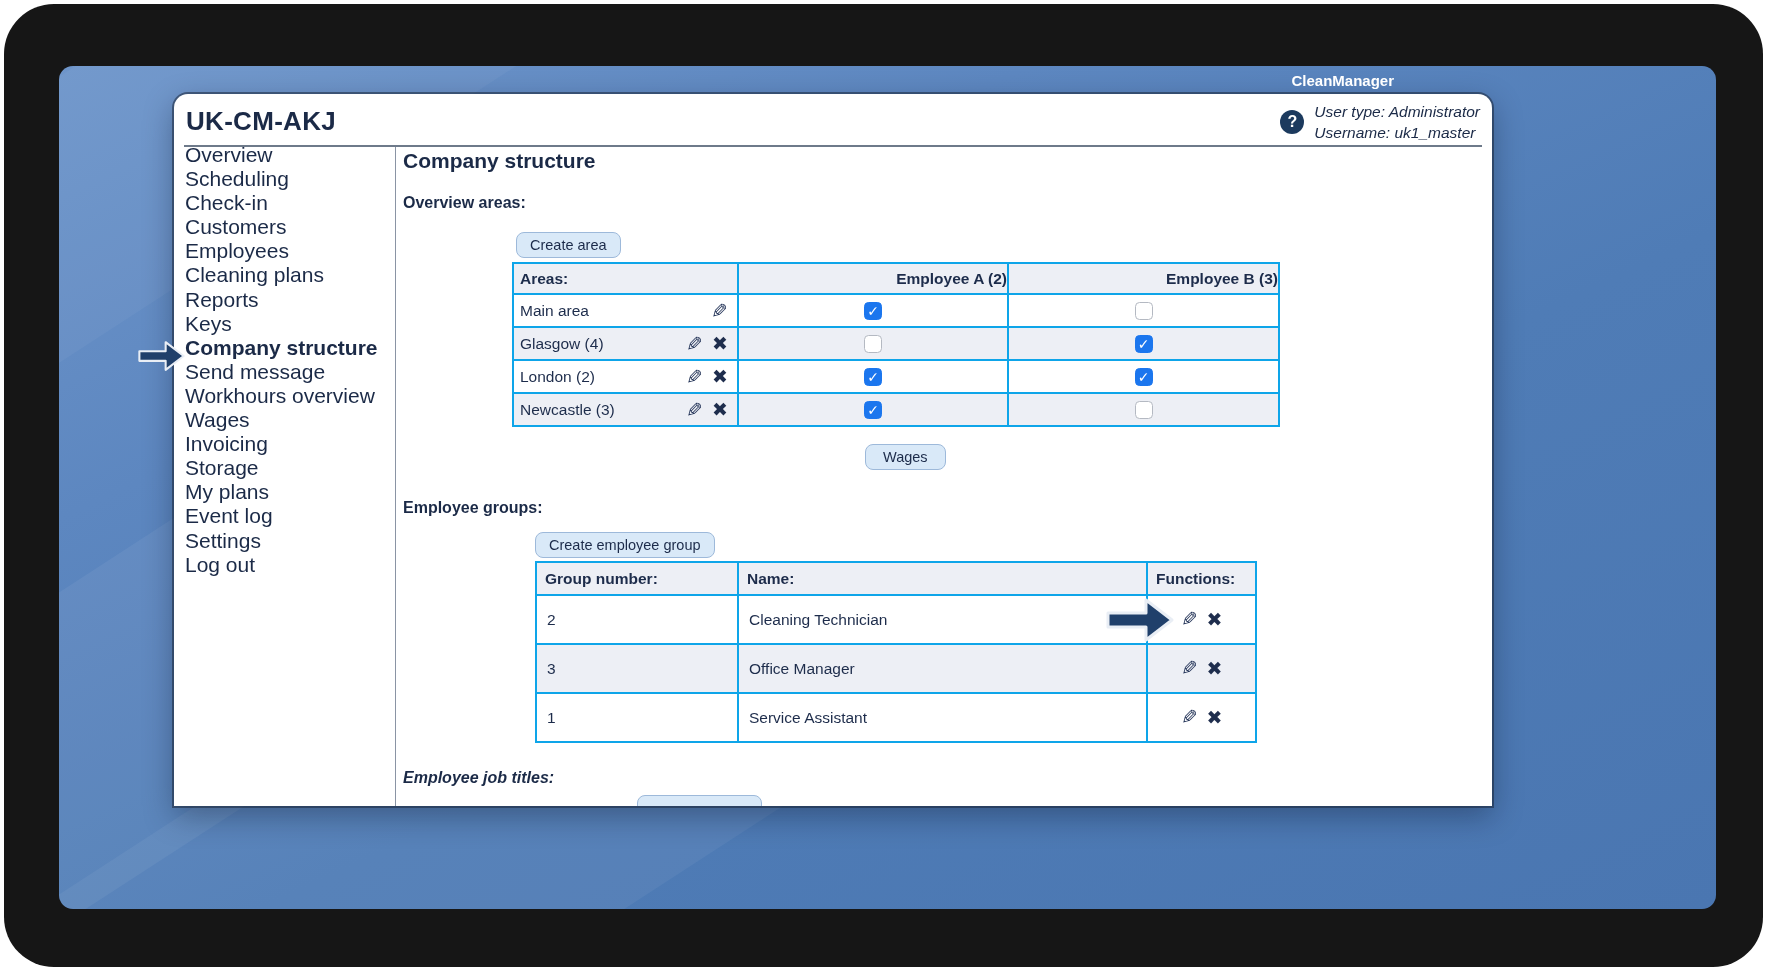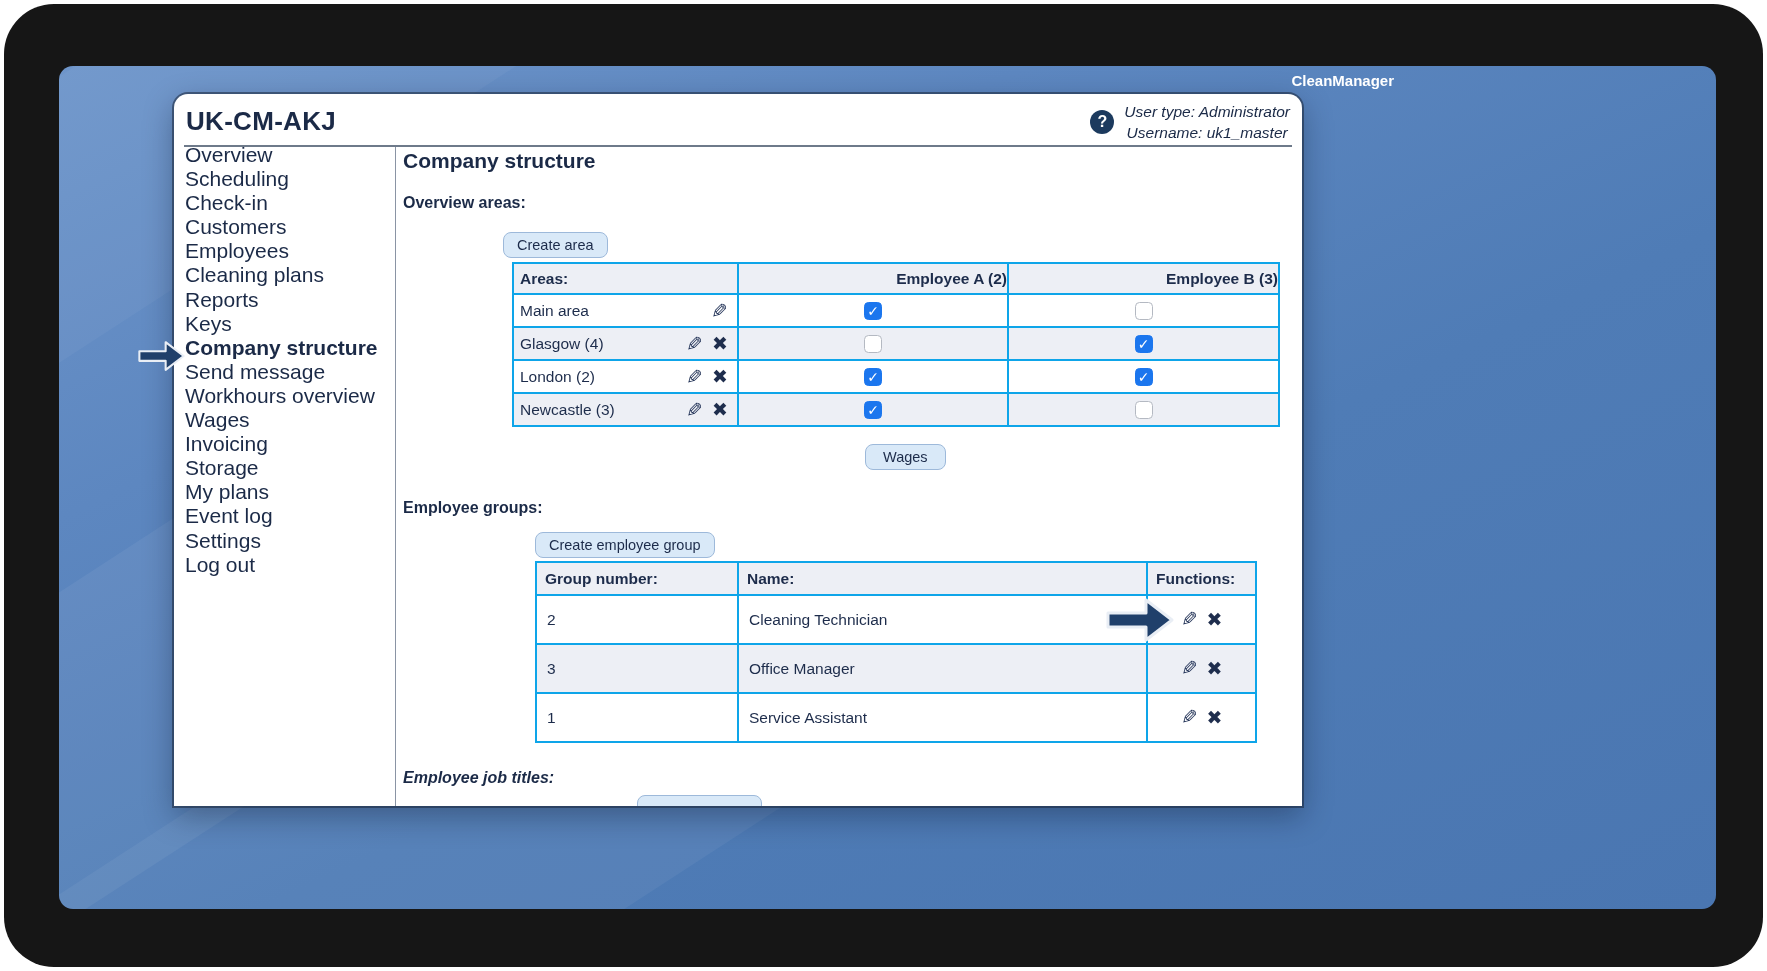--- a/index.html
+++ b/index.html
@@ -14,47 +14,47 @@
   .screen::before { content:""; position:absolute; width:1300px; height:280px;
             background:rgba(255,255,255,0.055); transform:rotate(-33deg); left:-460px; top:430px; }
   .screen::after { content:""; position:absolute; width:1500px; height:320px;
             background:rgba(255,255,255,0.05); transform:rotate(-33deg); left:-520px; top:710px; }
   .band-top { position:absolute; width:1000px; height:240px; background:rgba(255,255,255,0.04);
             transform:rotate(-33deg); left:-340px; top:-70px; }
 
   .brand { position:absolute; top:6px; right:322px; color:#ffffff; font-size:15px; font-weight:bold; z-index:3; }
 
   
-  .card { position:absolute; left:115px; top:28px; width:1128px; height:712px; background:#ffffff;
+  .card { position:absolute; left:115px; top:28px; width:1318px; height:712px; background:#ffffff;
           border-radius:14px 14px 0 0; z-index:2; overflow:hidden;
           box-shadow:0 0 0 2px rgba(28,40,60,0.55), 0 10px 30px rgba(5,15,35,0.35); }
 
   .card-title { position:absolute; left:12px; top:12px; font-size:26px; font-weight:bold;
           color:#1b2a47; letter-spacing:0.3px; }
   .user-info { position:absolute; top:7px; right:12px; display:flex; align-items:center; gap:10px; }
   .help-icon { width:24px; height:24px; border-radius:50%; background:#1c3a5e; color:#ffffff;
           font-size:16px; font-weight:bold; display:flex; align-items:center; justify-content:center; }
-  .user-lines { text-align:center; font-style:italic; font-size:15.5px; color:#1b2a47; line-height:21px; }
+  .user-lines { text-align:left; font-style:italic; font-size:15.5px; color:#1b2a47; line-height:21px; }
   .header-rule { position:absolute; left:10px; right:10px; top:51px; height:2px; background:#6e7a8a; }
 
   
   .sidebar { position:absolute; left:11px; top:49px; width:205px; list-style:none; }
   .sidebar li { height:24.1px; line-height:24.1px; font-size:21px; color:#1b2a47; cursor:pointer; white-space:nowrap; }
   .sidebar li.active { font-weight:bold; }
   .v-divider { position:absolute; left:221px; top:53px; bottom:0; width:1px; background:#8a94a4; }
 
   
   .main { position:absolute; left:229px; top:0; right:0; bottom:0; }
   .page-title { position:absolute; left:0; top:55px; font-size:21px; font-weight:bold; color:#1b2a47; }
   .section-label { position:absolute; left:0; font-size:16px; font-weight:bold; color:#1b2a47; }
   .label-areas { top:100px; } .label-groups { top:405px; } .label-jobtitles { top:675px;font-style:italic; }
 
   .btn { position:absolute; background:#d9e9f8; border:1px solid #9db9da; border-radius:8px;
          color:#1c2b4a; font-size:14.5px; font-family:inherit; padding:4px 13px; cursor:pointer; }
-  .btn-create-area { left:100px; top:138px; }
+  .btn-create-area { left:113px; top:138px; }
   .btn-save { left:462px; top:350px; padding:4px 17px; }
   .btn-create-group { left:132px; top:438px; }
   .btn-clipped { left:234px; top:701px; width:125px; height:26px; }
 
   table { border-collapse:collapse; table-layout:fixed; position:absolute; background:#ffffff;
           border:2px solid #2e3952; }
   th, td { border:2px solid #0ea5e9; font-size:15.5px; color:#1d2c4b; overflow:hidden; }
   thead th { background:#edeff5; height:31px; }
   tbody tr:nth-child(even) { background:#edeff5; }
 

